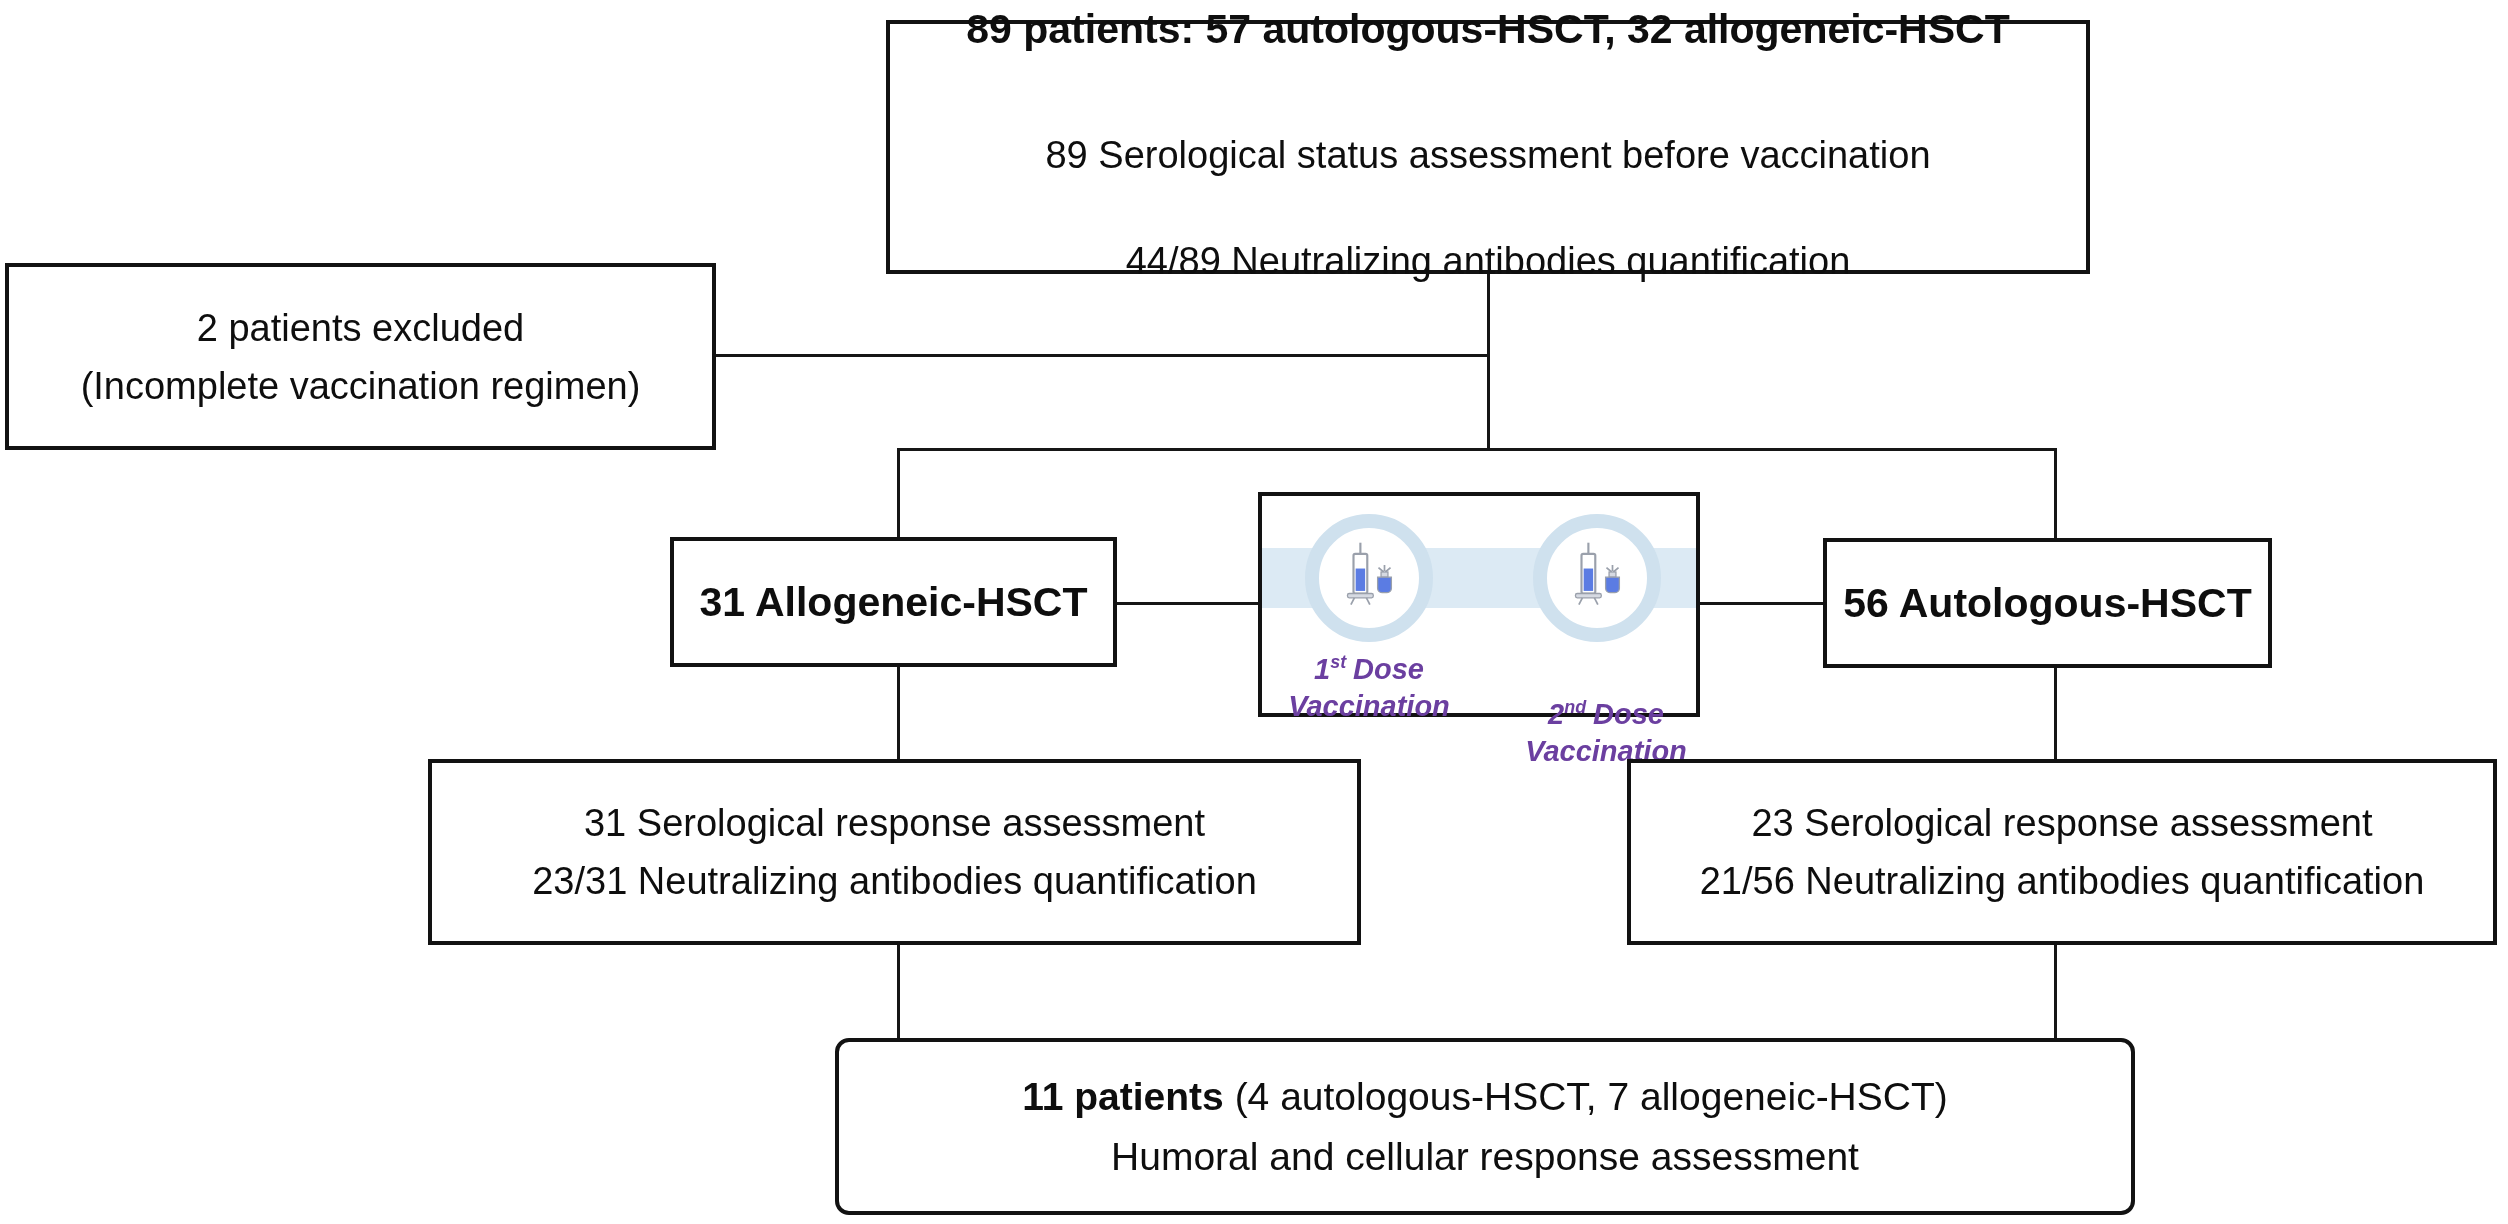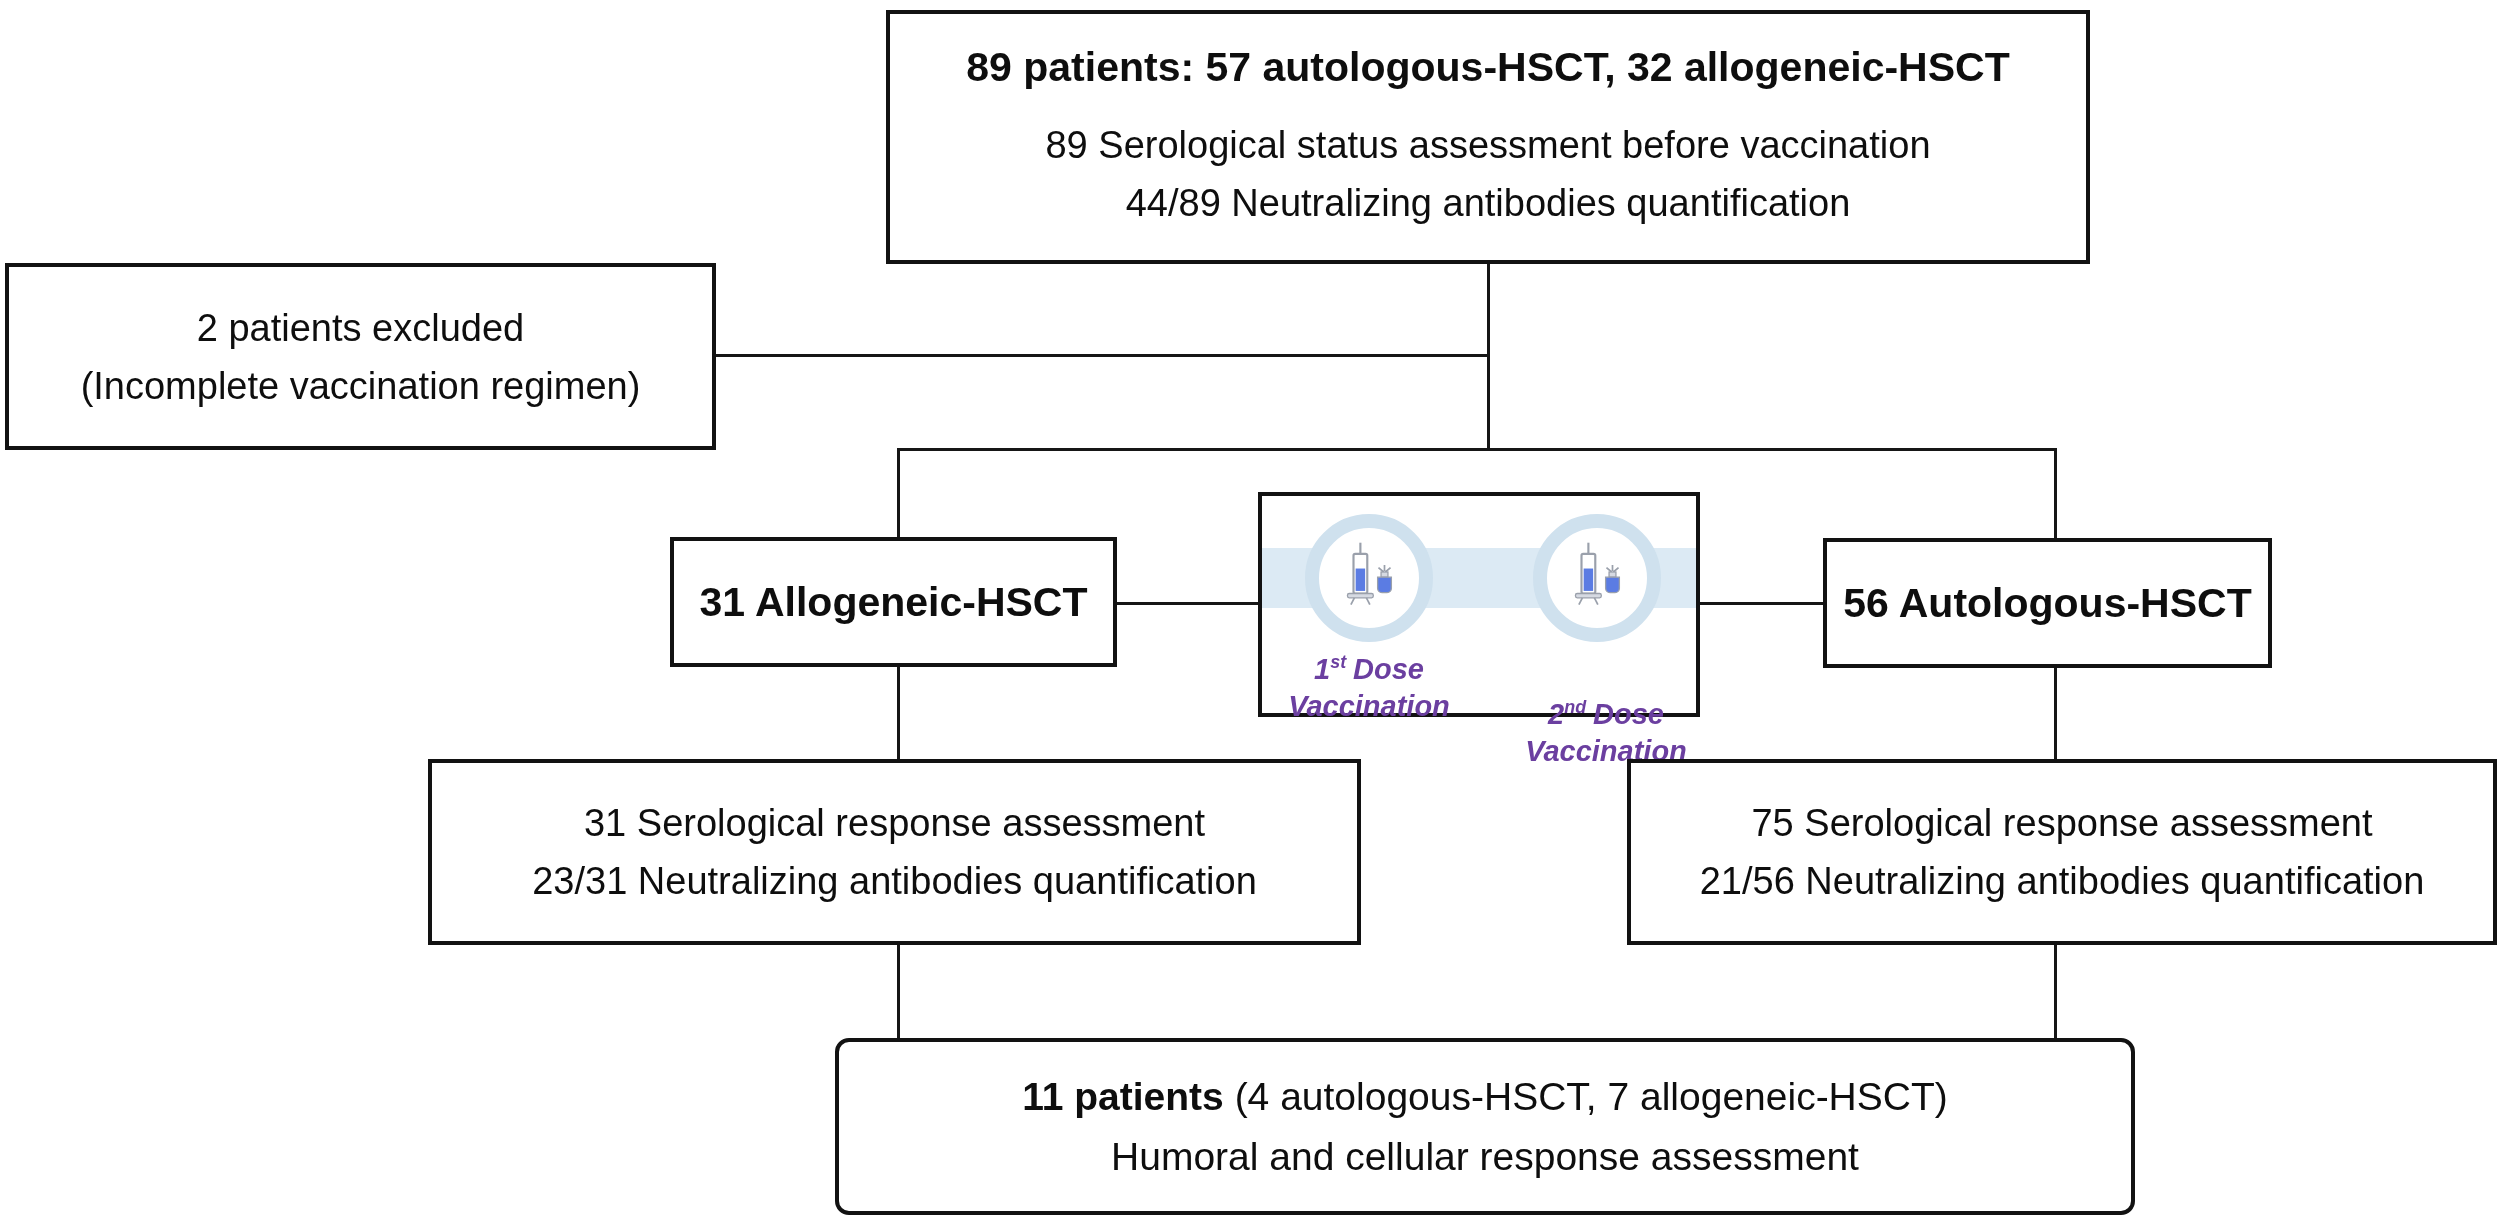--- a/index.html
+++ b/index.html
@@ -53,21 +53,21 @@
   <div class="conn h" style="left:897px;top:448px;width:1160px;"></div>
   <div class="conn v" style="left:897px;top:448px;height:89px;"></div>
   <div class="conn v" style="left:2054px;top:448px;height:90px;"></div>
   <div class="conn h" style="left:1117px;top:602px;width:141px;"></div>
   <div class="conn h" style="left:1700px;top:602px;width:123px;"></div>
   <div class="conn v" style="left:897px;top:667px;height:92px;"></div>
   <div class="conn v" style="left:2054px;top:668px;height:91px;"></div>
   <div class="conn v" style="left:897px;top:945px;height:93px;"></div>
   <div class="conn v" style="left:2054px;top:945px;height:93px;"></div>
 
-  <div class="box" style="left:886px;top:10px;width:1204px;height:254px;">
+  <div class="box" style="left:886px;top:20px;width:1204px;height:254px;gap:48px;">
     <div class="title-bold">89 patients: 57 autologous-HSCT, 32 allogeneic-HSCT</div>
     <div class="body-line">89 Serological status assessment before vaccination</div>
     <div class="body-line">44/89 Neutralizing antibodies quantification</div>
   </div>
 
   <div class="box" style="left:5px;top:263px;width:711px;height:187px;">
     <div class="body-line">2 patients excluded</div>
     <div class="body-line">(Incomplete vaccination regimen)</div>
   </div>
 
@@ -119,21 +119,21 @@
       <div>Vaccination</div>
     </div>
   </div>
 
   <div class="box" style="left:428px;top:759px;width:933px;height:186px;">
     <div class="body-line">31 Serological response assessment</div>
     <div class="body-line">23/31 Neutralizing antibodies quantification</div>
   </div>
 
   <div class="box" style="left:1627px;top:759px;width:870px;height:186px;">
-    <div class="body-line">75 Serological response assessment</div>
+    <div class="body-line">23 Serological response assessment</div>
     <div class="body-line">21/56 Neutralizing antibodies quantification</div>
   </div>
 
   <div class="box" style="left:835px;top:1038px;width:1300px;height:177px;border-radius:14px;">
     <div class="final-line"><span class="bold">11 patients</span><span> (4 autologous-HSCT, 7 allogeneic-HSCT)</span></div>
     <div class="final-line">Humoral and cellular response assessment</div>
   </div>
 
 </div>
 

